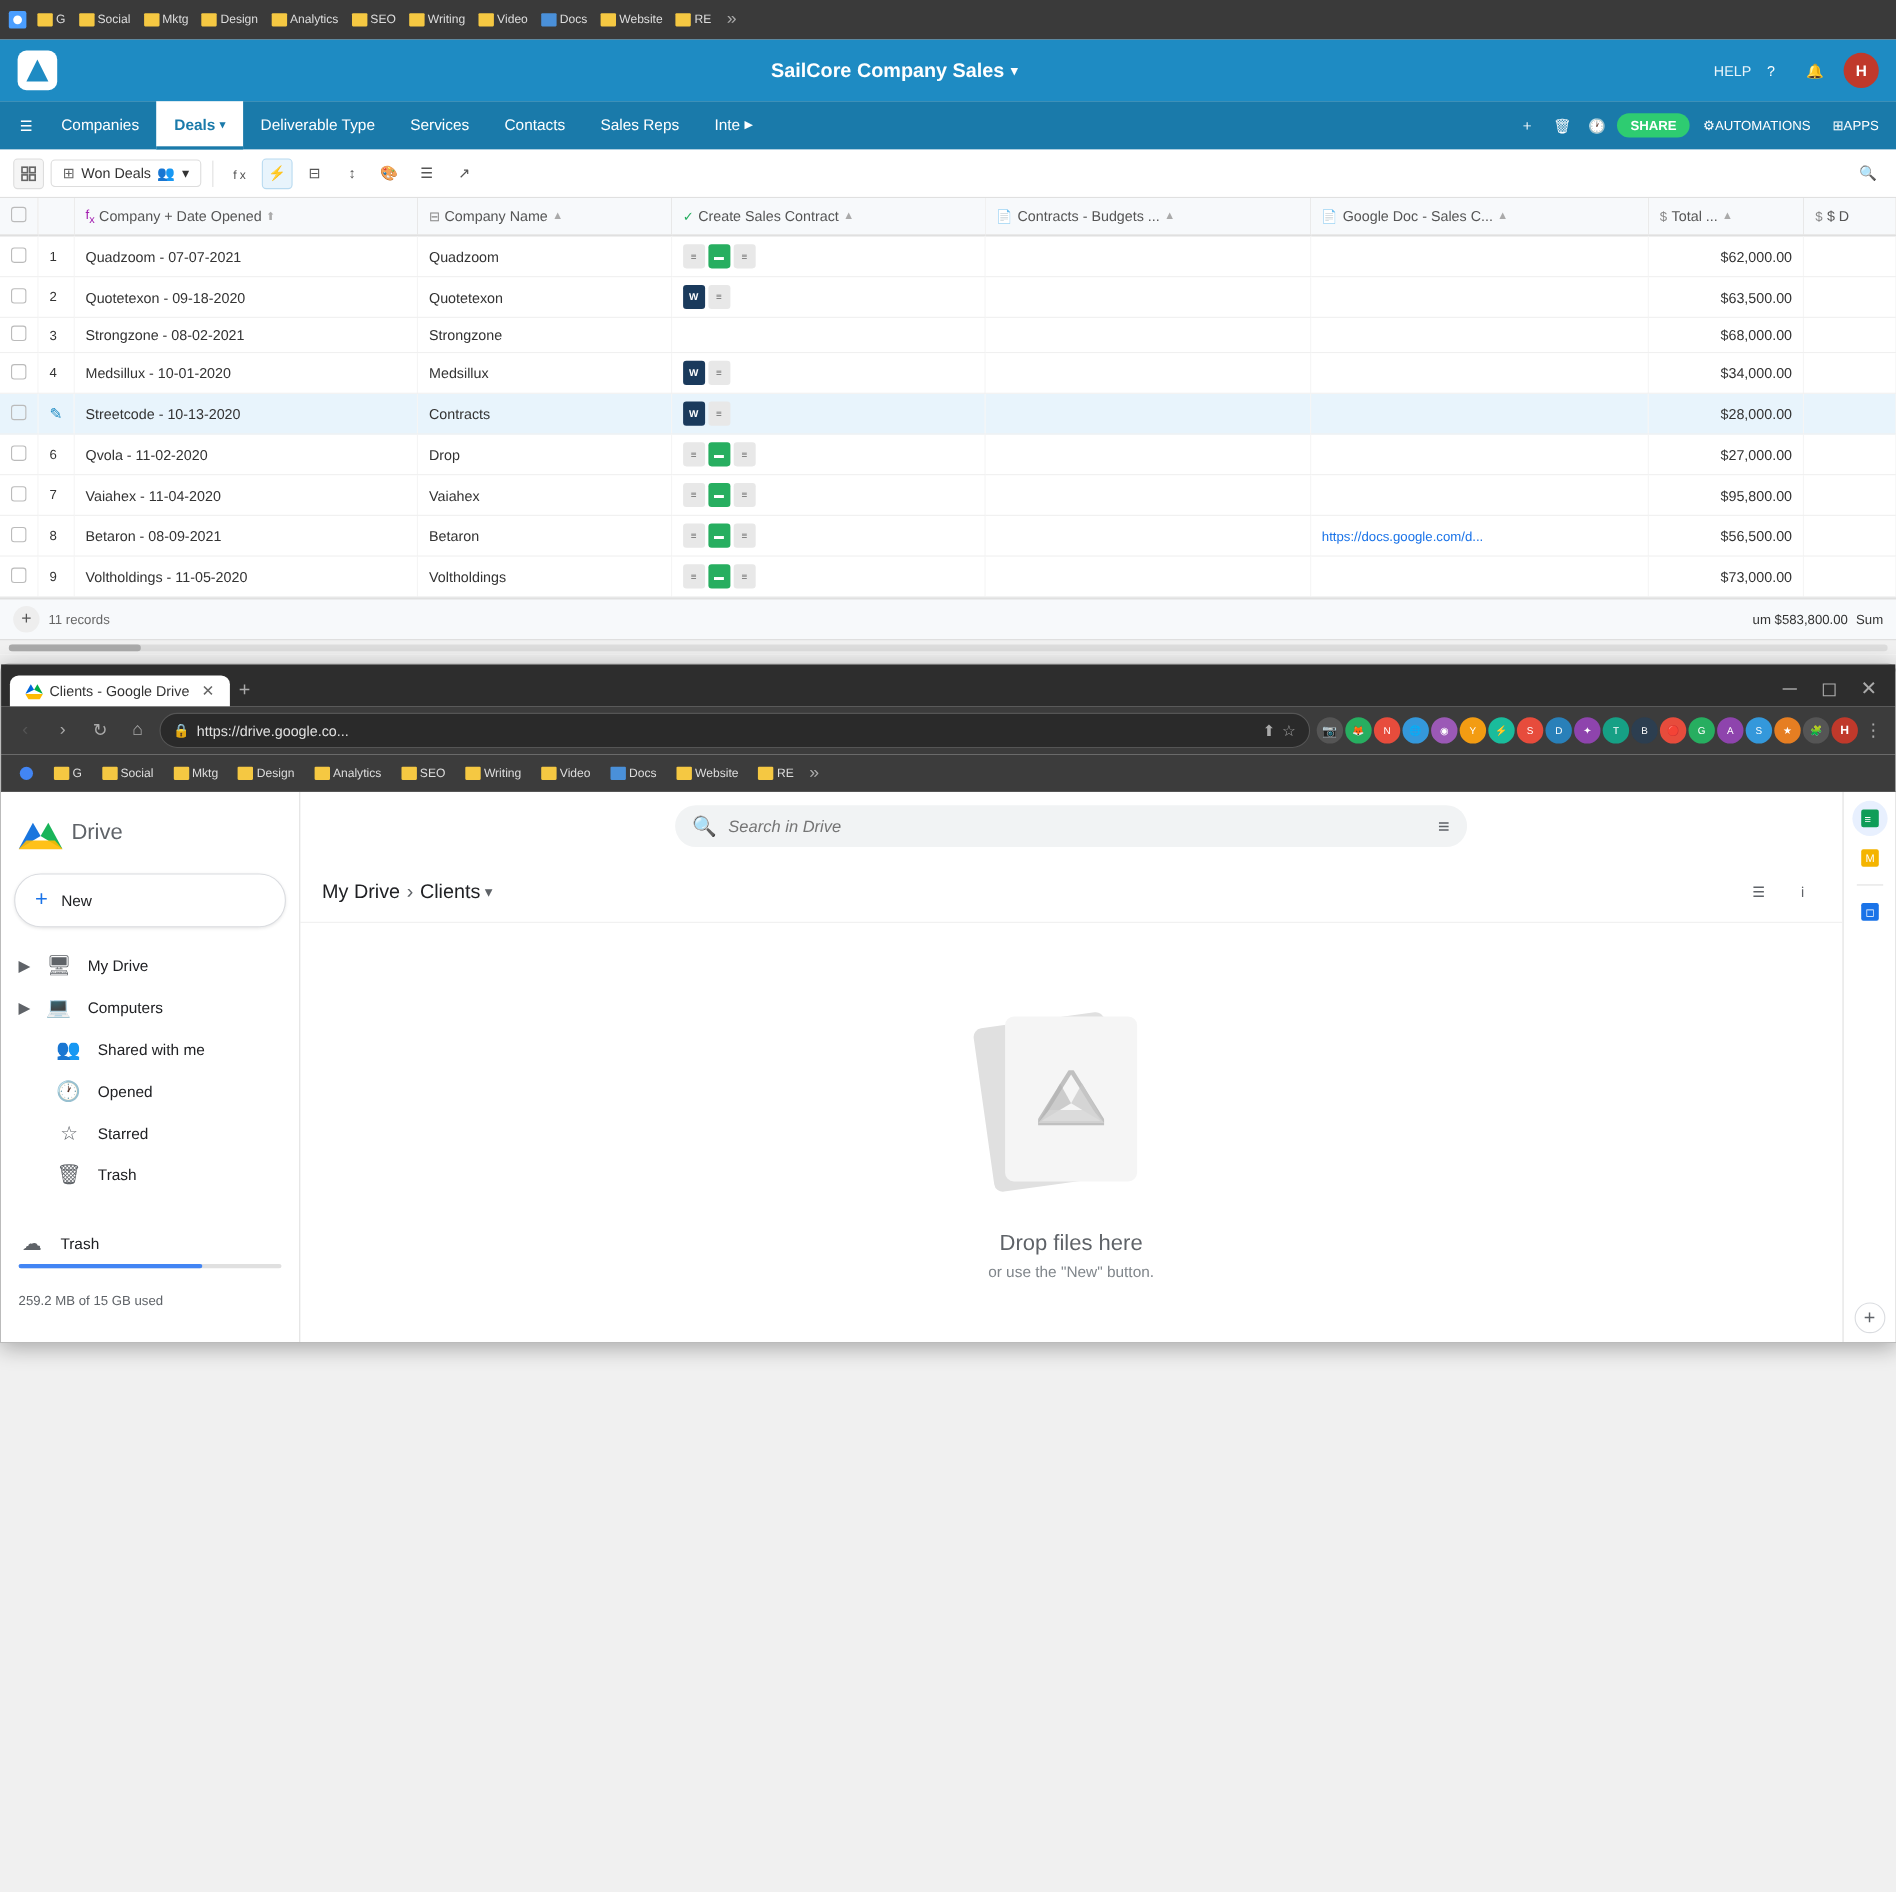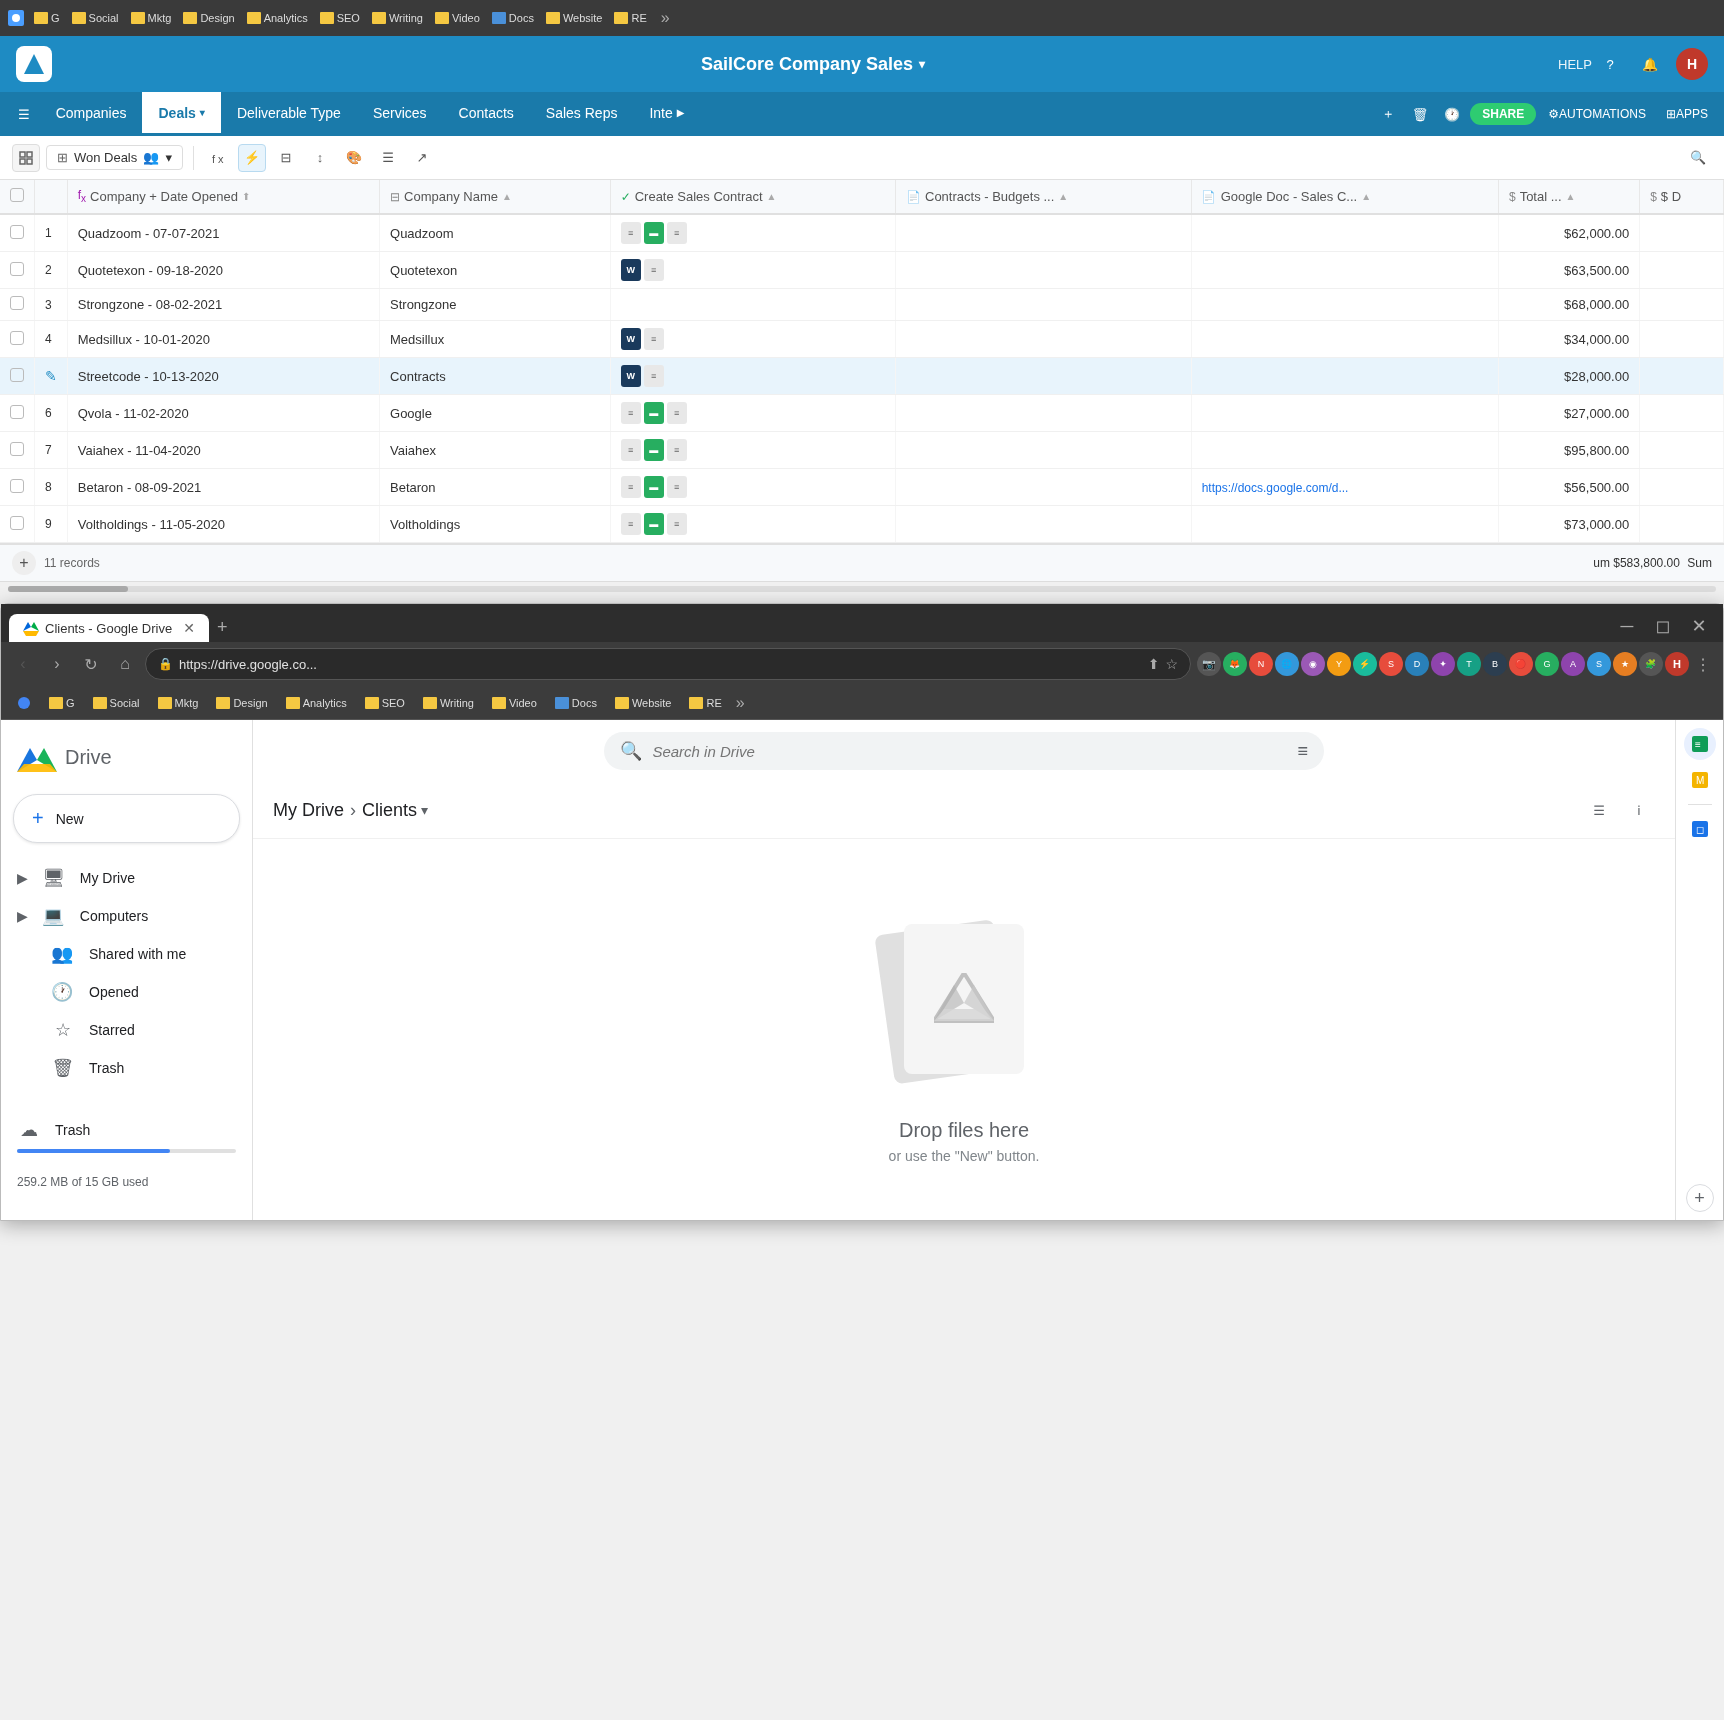--- a/index.html
+++ b/index.html
@@ -94,21 +94,21 @@
     .nav-right-icons { display: flex; align-items: center; gap: 2px; }
     .ext-icon { width: 24px; height: 24px; border-radius: 50%; display: flex; align-items: center; justify-content: center; font-size: 11px; cursor: pointer; }
 
     
     .bookmarks-bar { background: #3c3c3c; height: 34px; display: flex; align-items: center; padding: 0 8px; gap: 2px; border-bottom: 1px solid #555; overflow: hidden; }
     .bm-btn { display: flex; align-items: center; gap: 3px; color: #ddd; font-size: 11px; white-space: nowrap; padding: 4px 8px; border-radius: 4px; cursor: pointer; }
     .bm-icon { width: 14px; height: 12px; border-radius: 1px; }
 
     
     .gdrive-body { background: #fff; display: flex; height: 500px; }
-    .gdrive-sidebar { width: 252px; flex-shrink: 0; border-right: 1px solid #e0e0e0; padding: 12px 0; overflow-y: auto; }
+    .gdrive-sidebar { width: 272px; flex-shrink: 0; border-right: 1px solid #e0e0e0; padding: 12px 0; overflow-y: auto; }
     .gdrive-logo { display: flex; align-items: center; gap: 8px; padding: 8px 16px 20px; }
     .drive-logo-text { font-size: 20px; color: #5f6368; font-weight: 300; }
     .gdrive-new-btn { display: flex; align-items: center; gap: 10px; margin: 0 12px 16px; background: #fff; border: 1px solid #dadce0; border-radius: 24px; padding: 12px 18px; cursor: pointer; font-size: 14px; color: #202124; box-shadow: 0 1px 3px rgba(0,0,0,0.1); }
     .gdrive-new-plus { font-size: 20px; color: #1a73e8; margin-right: 2px; }
     .gdrive-nav-item { display: flex; align-items: center; gap: 14px; padding: 8px 16px; color: #202124; cursor: pointer; border-radius: 0 20px 20px 0; margin-right: 12px; font-size: 14px; }
     .gdrive-nav-icon { font-size: 18px; color: #5f6368; width: 24px; text-align: center; }
     .gdrive-nav-caret { font-size: 14px; color: #5f6368; }
     .gdrive-storage { padding: 16px; margin-top: 8px; }
     .storage-label { font-size: 12px; color: #5f6368; margin-bottom: 6px; }
     .storage-bar { height: 4px; background: #e0e0e0; border-radius: 2px; }
@@ -445,21 +445,21 @@
           <td></td>
           <td></td>
           <td class="money">$28,000.00</td>
           <td></td>
         </tr>
 
         <tr>
           <td class="checkbox-cell"><span class="checkbox"></span></td>
           <td class="row-num">6</td>
           <td>Qvola - 11-02-2020</td>
-          <td>Google</td>
+          <td>Drop</td>
           <td>
             <div class="doc-chips">
               <div class="doc-chip chip-gray">≡</div>
               <div class="doc-chip chip-green">▬</div>
               <div class="doc-chip chip-gray">≡</div>
             </div>
           </td>
           <td></td>
           <td></td>
           <td class="money">$27,000.00</td>

